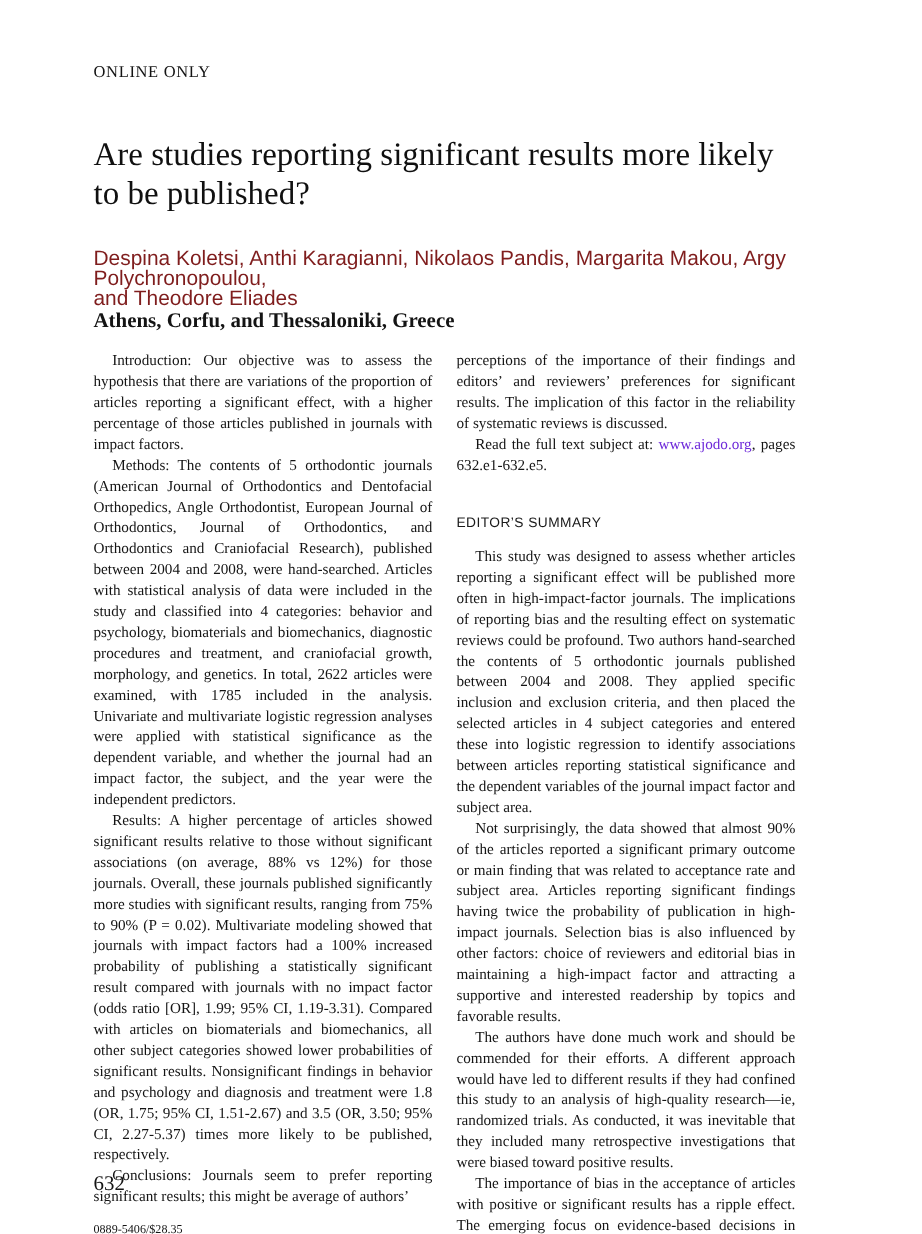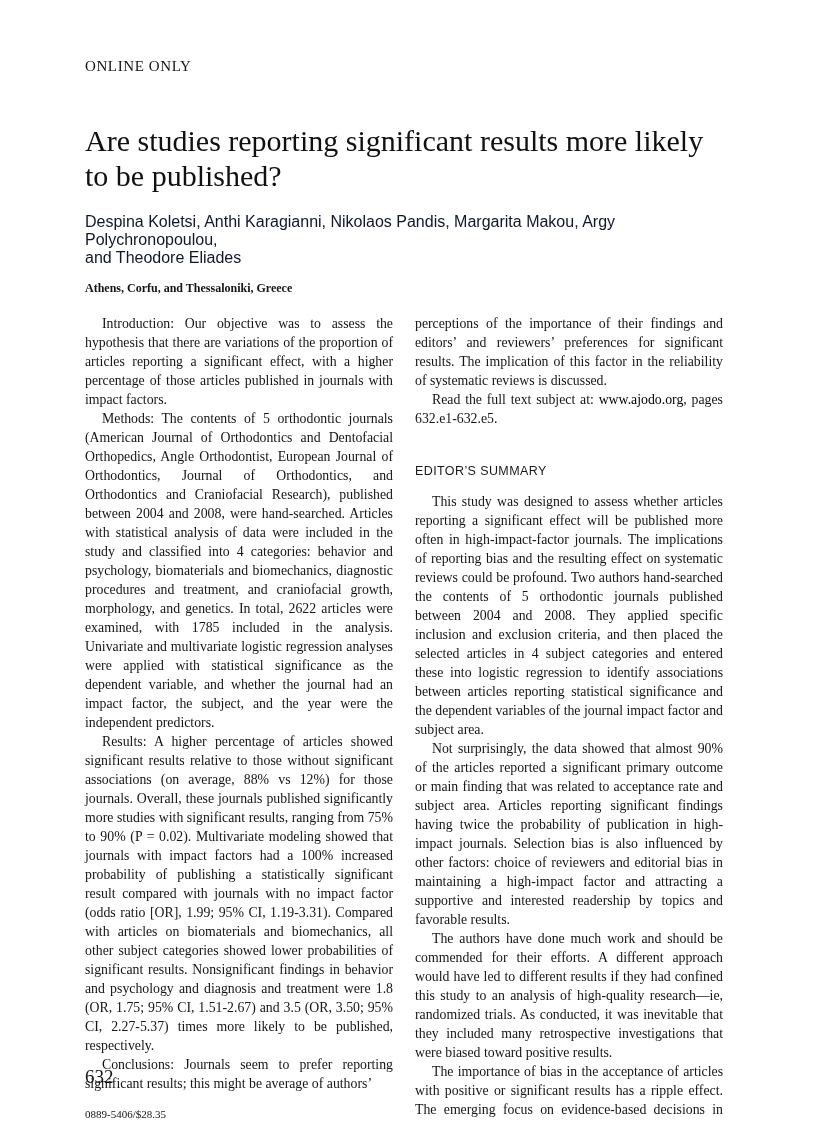--- a/index.html
+++ b/index.html
@@ -26,29 +26,29 @@
   }
   .title {
     margin: 48px 0 0 0;
     font-size: 30px;
     line-height: 35px;
     font-weight: 400;
     color: #101010;
     max-width: 660px;
   }
   .authors {
-    margin-top: 20px;
+    margin-top: 34px;
     font-family: "Liberation Sans", sans-serif;
-    font-size: 16px;
+    font-size: 19px;
     line-height: 18px;
-    color: #0f172a;
+    color: #7f1d1d;
   }
   .affiliation {
-    margin-top: 12px;
-    font-size: 12px;
+    margin-top: 2px;
+    font-size: 19px;
     line-height: 18px;
     font-weight: bold;
     color: #141414;
   }
   .columns {
     display: flex;
     gap: 22px;
     margin-top: 17px;
   }
   .col {
@@ -86,21 +86,21 @@
     color: #1a1a1a;
   }
   .page-number {
     position: absolute;
     left: 85px;
     top: 1066px;
     font-size: 19px;
     color: #141414;
   }
   a.ajodo-link {
-    color: #000000;
+    color: #6d28d9;
     text-decoration: none;
   }
 </style>
 </head>
 <body>
 
 <div class="page">
 
   <div class="kicker">ONLINE ONLY</div>
 

